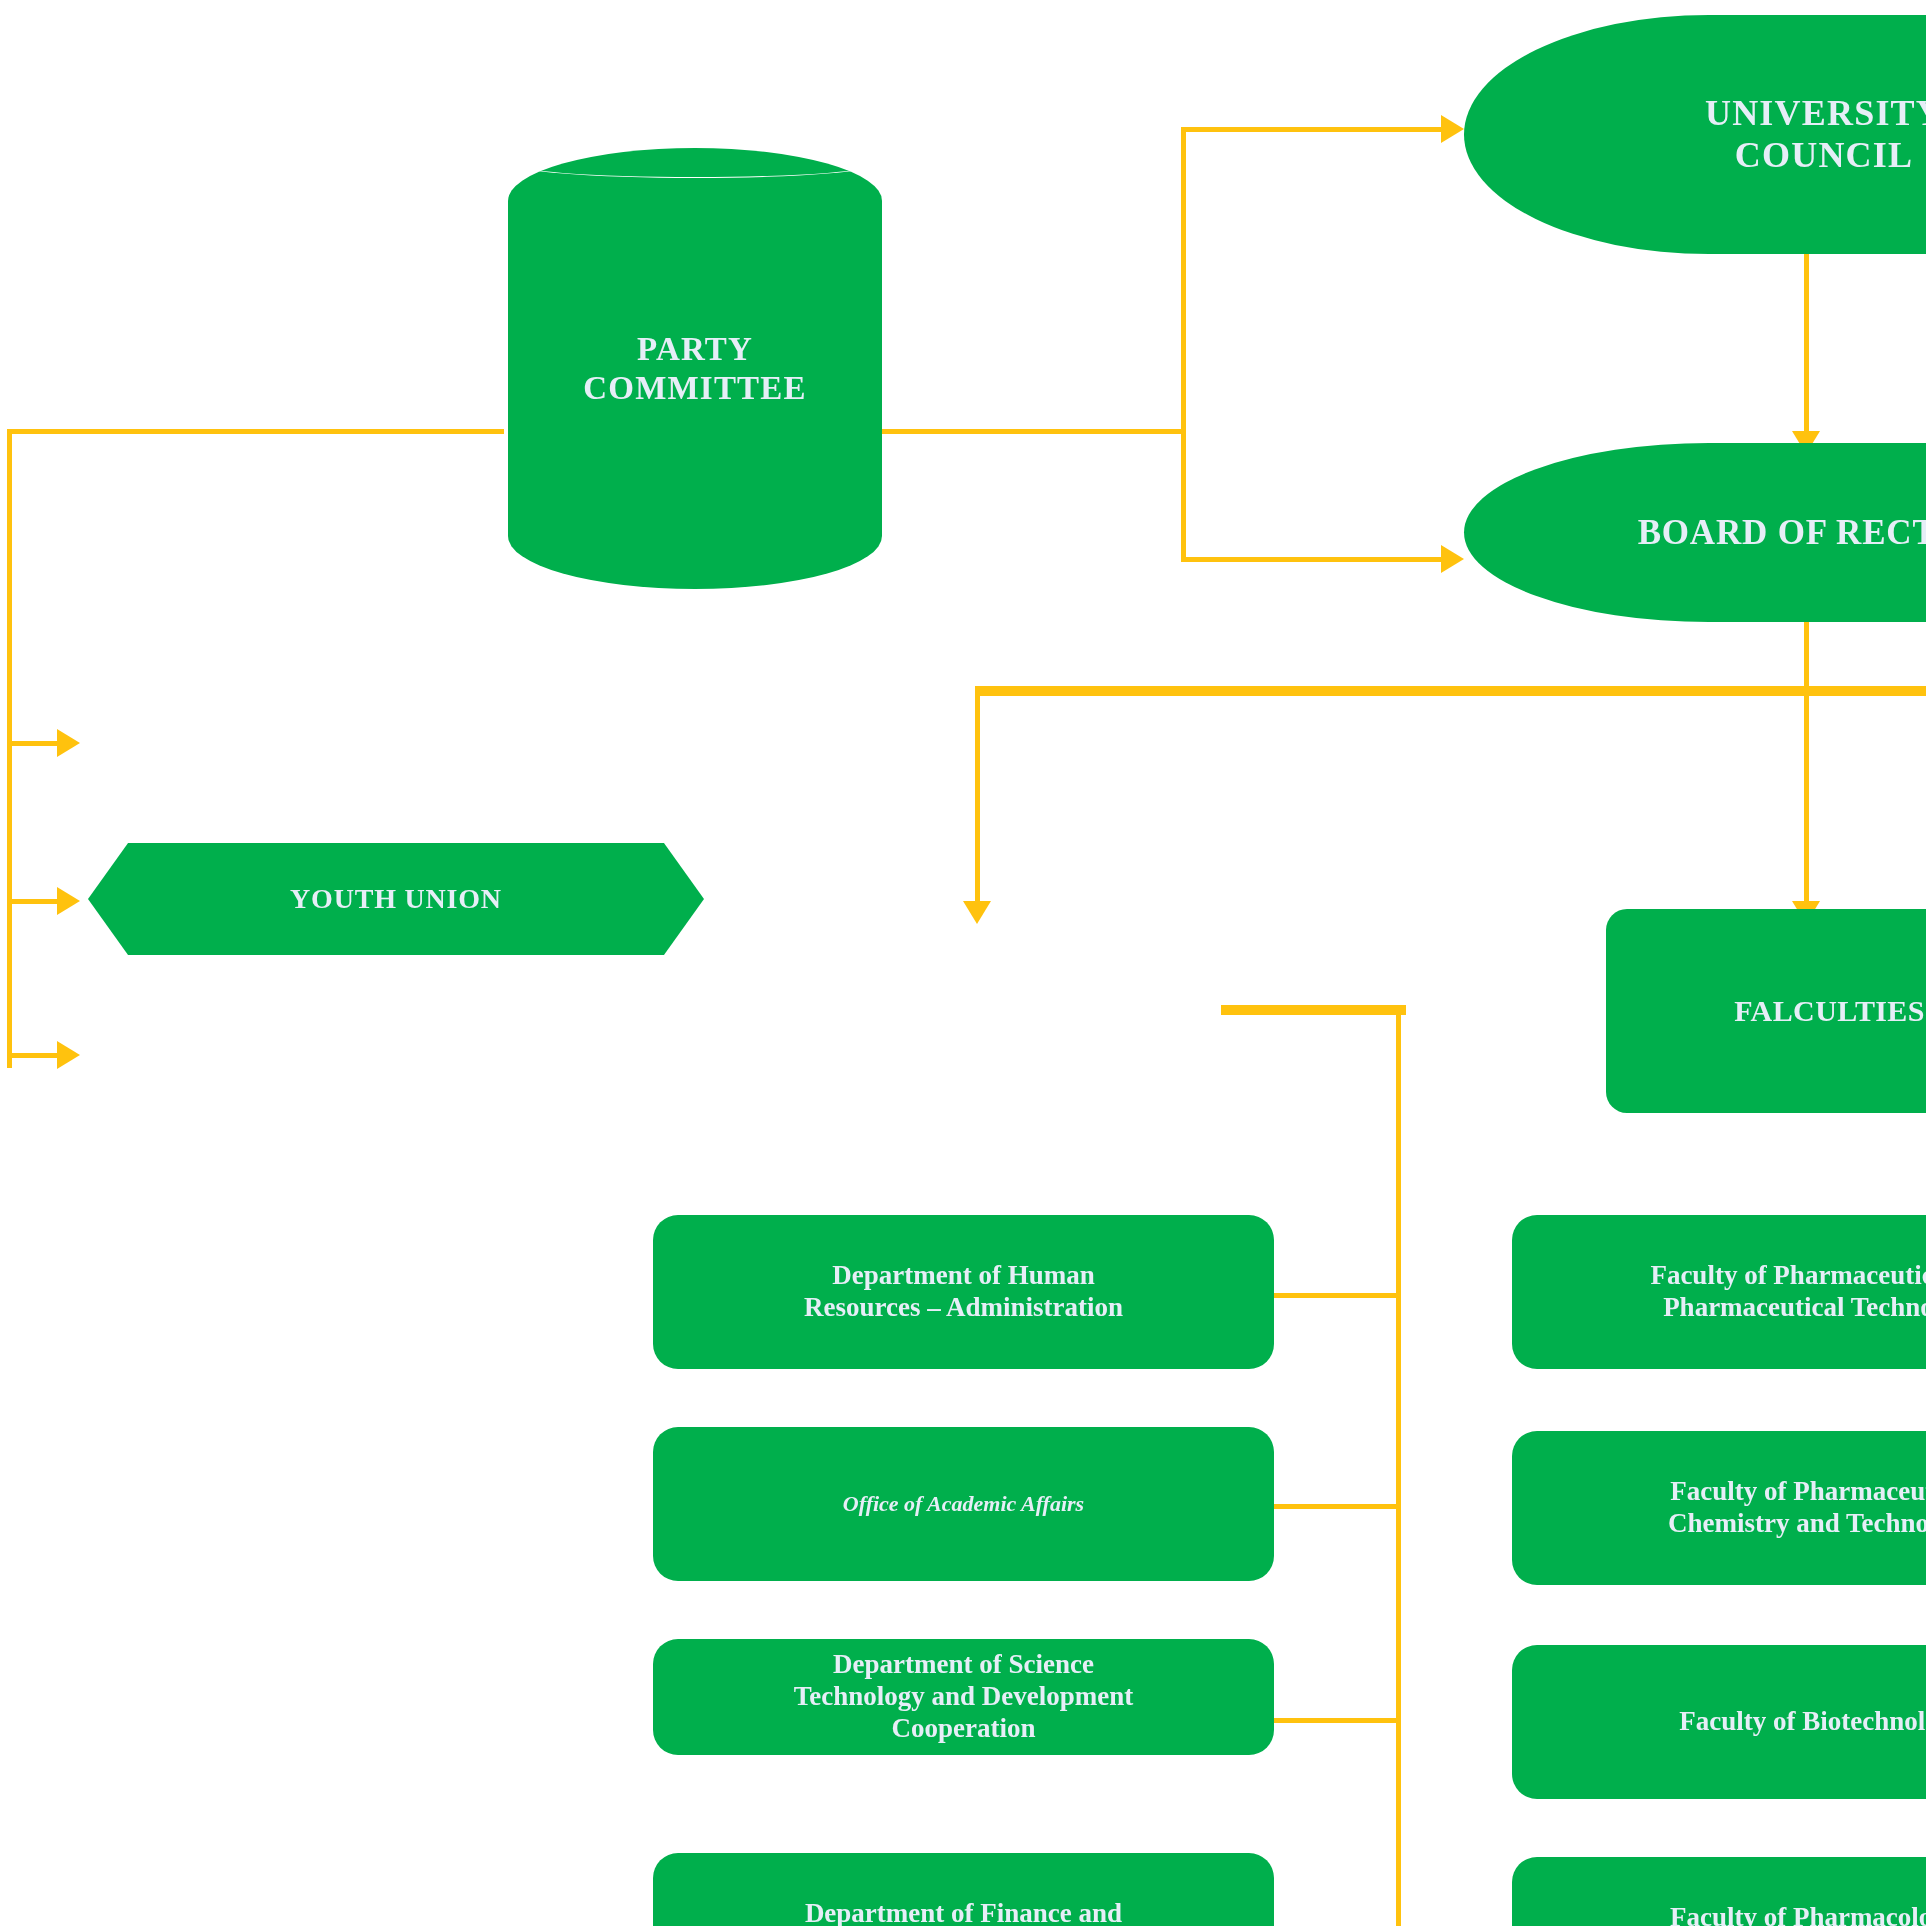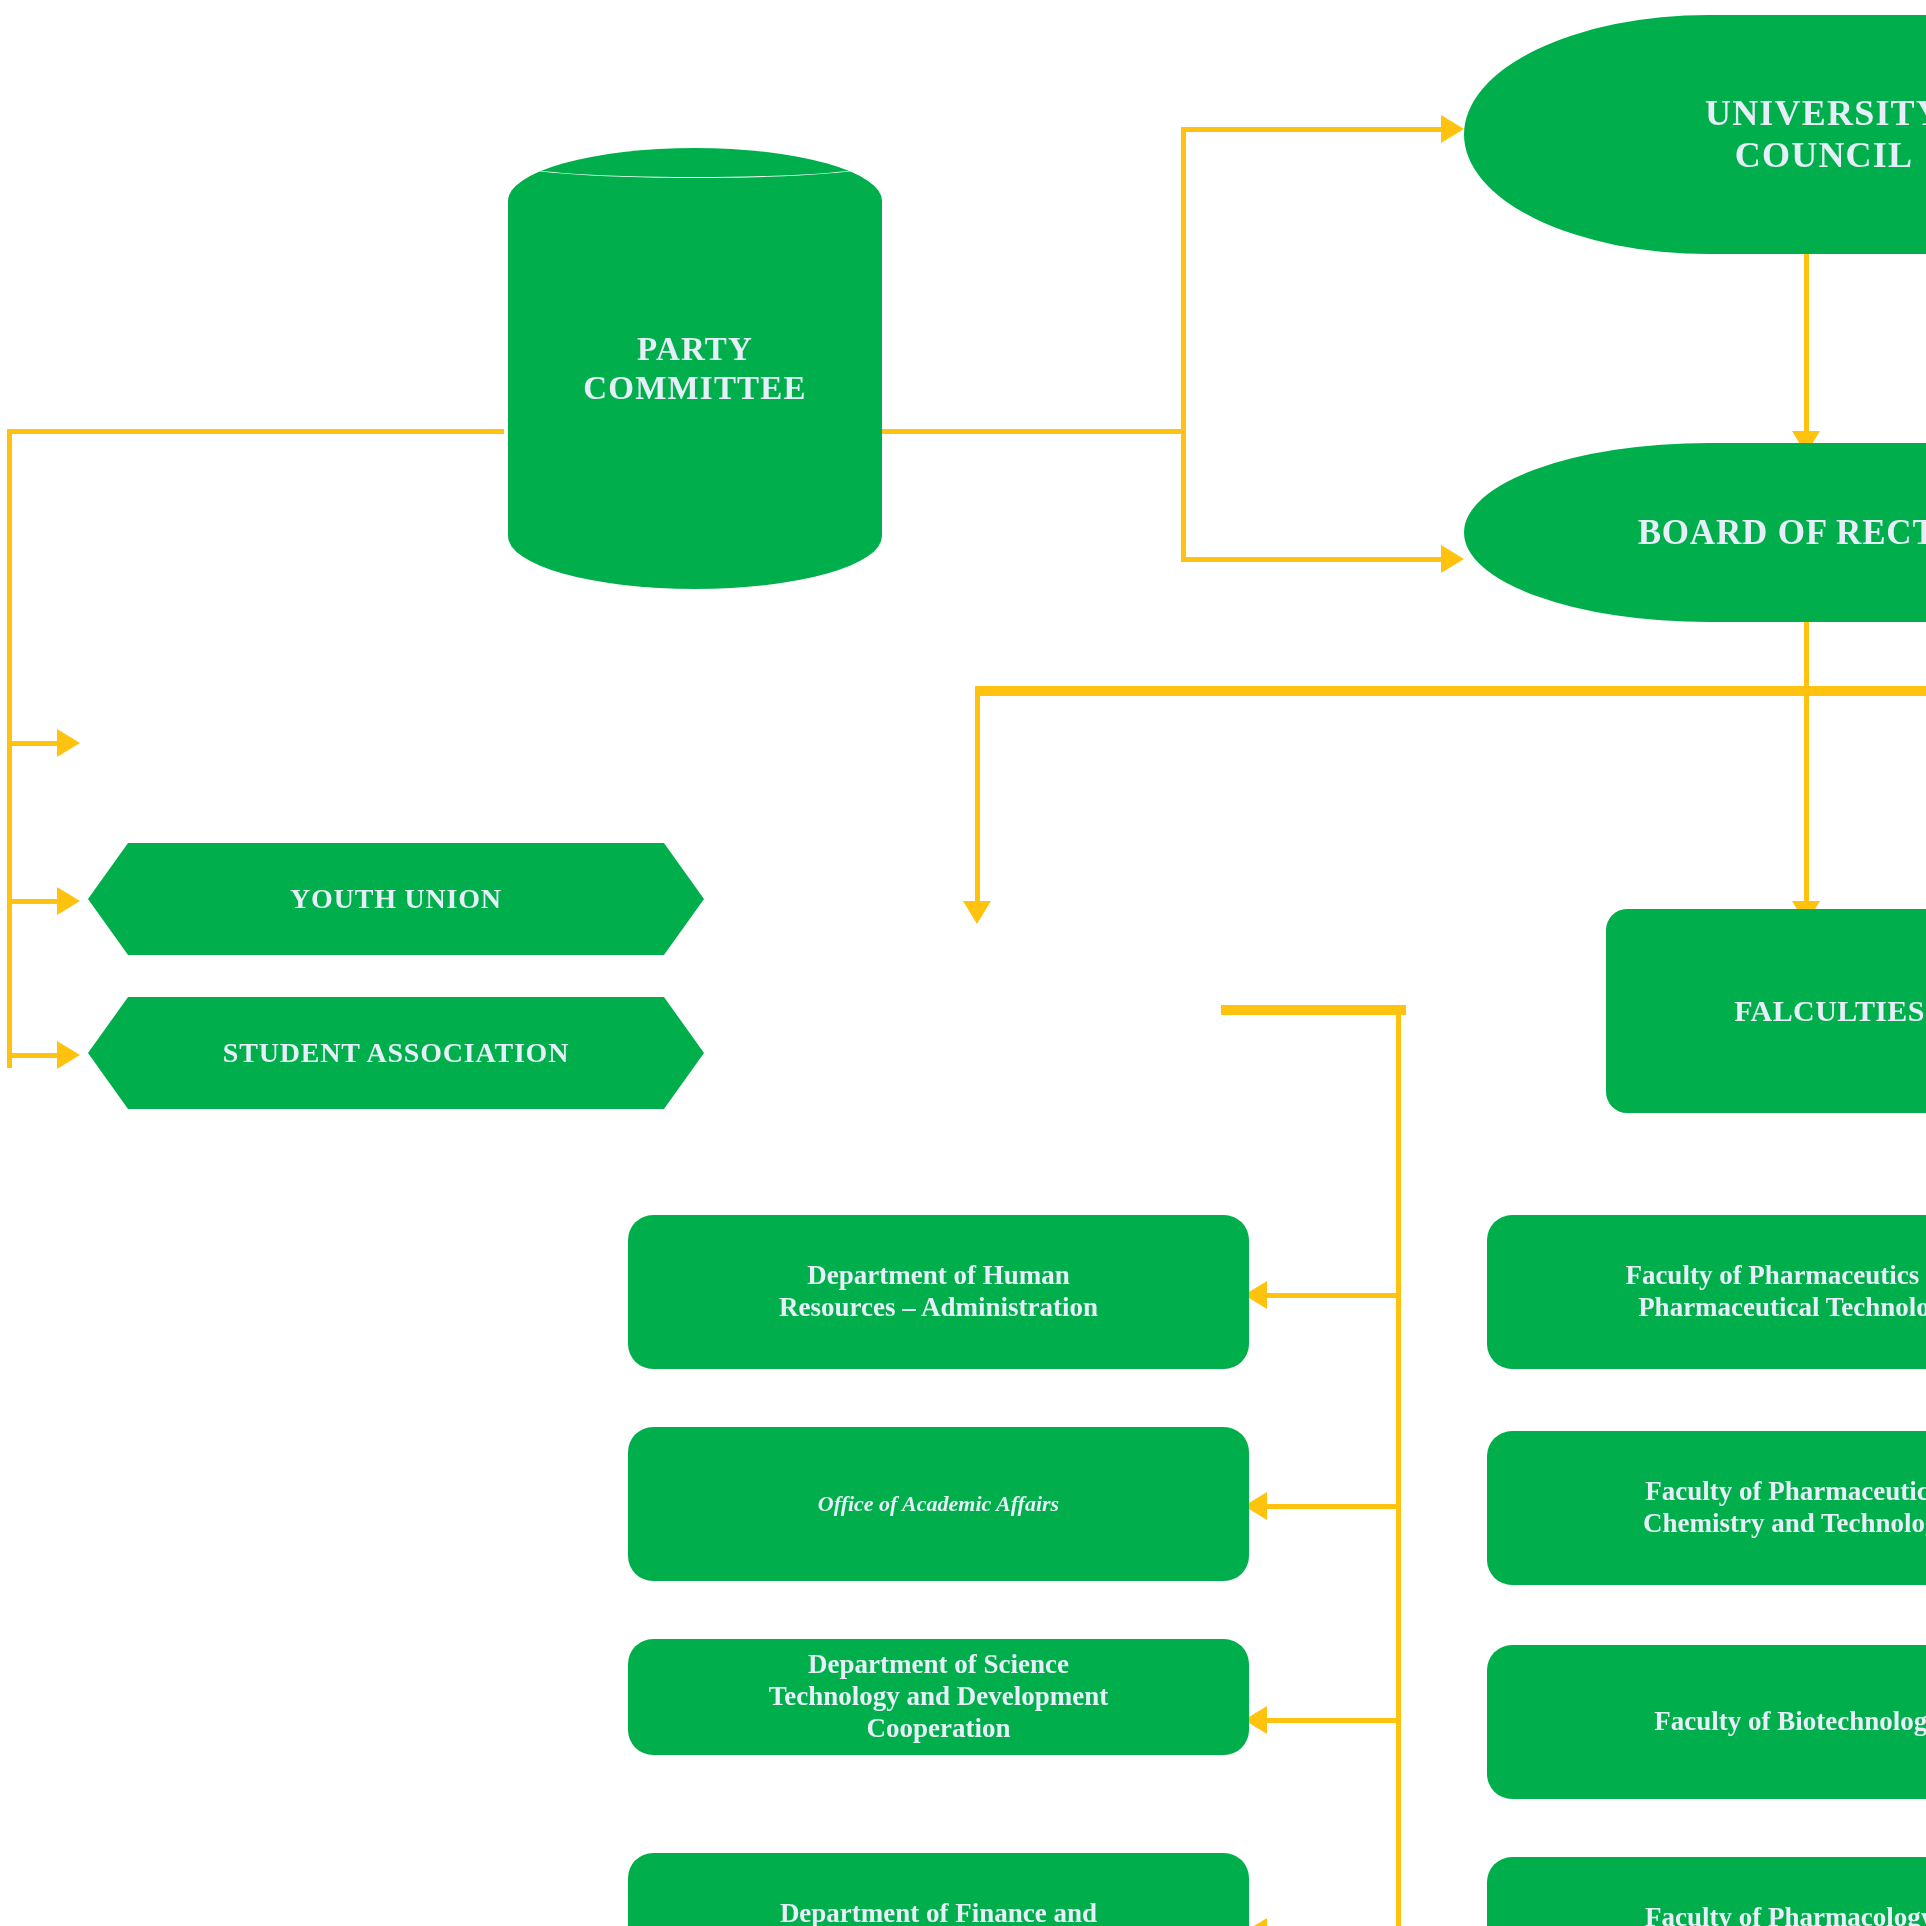--- a/index.html
+++ b/index.html
@@ -23,21 +23,21 @@
     color:#E6EEF7;
     font-weight:bold;
     line-height:1.18;
     box-sizing:border-box;
     z-index:5;
   }
   .node .lbl{display:block;width:100%;padding:0 8.5px;white-space:pre-line;}
 
   
   .rounded{background:#00AF4C;border-radius:21px;}
-  .rounded-sm{background:#00AF4C;border-radius:25px;}
+  .rounded-sm{background:#00AF4C;border-radius:25px;margin-left:25px;}
 
   
   .cyl-h{background:transparent;}
   .cyl-h .body{
     position:absolute;inset:0;
     background:#00AF4C;
     border-radius:34% / 50%;
   }
   .cyl-h .lbl{position:relative;z-index:2;}
 
@@ -145,24 +145,20 @@
 
     <span class="lbl">BOARD OF RECTORS</span>
   </div>
 
 
   <div class="node hexa" style="left:88px;top:843px;width:616px;height:112px;font-size:28px;letter-spacing:0.8px;">
     <div class="body"></div>
     <span class="lbl">YOUTH UNION</span>
   </div>
 
-  <div class="node hexa" style="left:88px;top:997px;width:616px;height:112px;font-size:28px;letter-spacing:0.8px;">
-    <div class="body"></div>
-    <span class="lbl">STUDENT ASSOCIATION</span>
-  </div>
 
 
   <div class="node rounded" style="left:1606px;top:909px;width:447px;height:204px;font-size:30px;letter-spacing:0.4px;">
     <span class="lbl">FALCULTIES</span>
   </div>
 
   <div class="node rounded-sm" style="left:628px;top:1215px;width:621px;height:154px;font-size:27px;">
     <span class="lbl">Department of Human
 Resources – Administration</span>
   </div>

